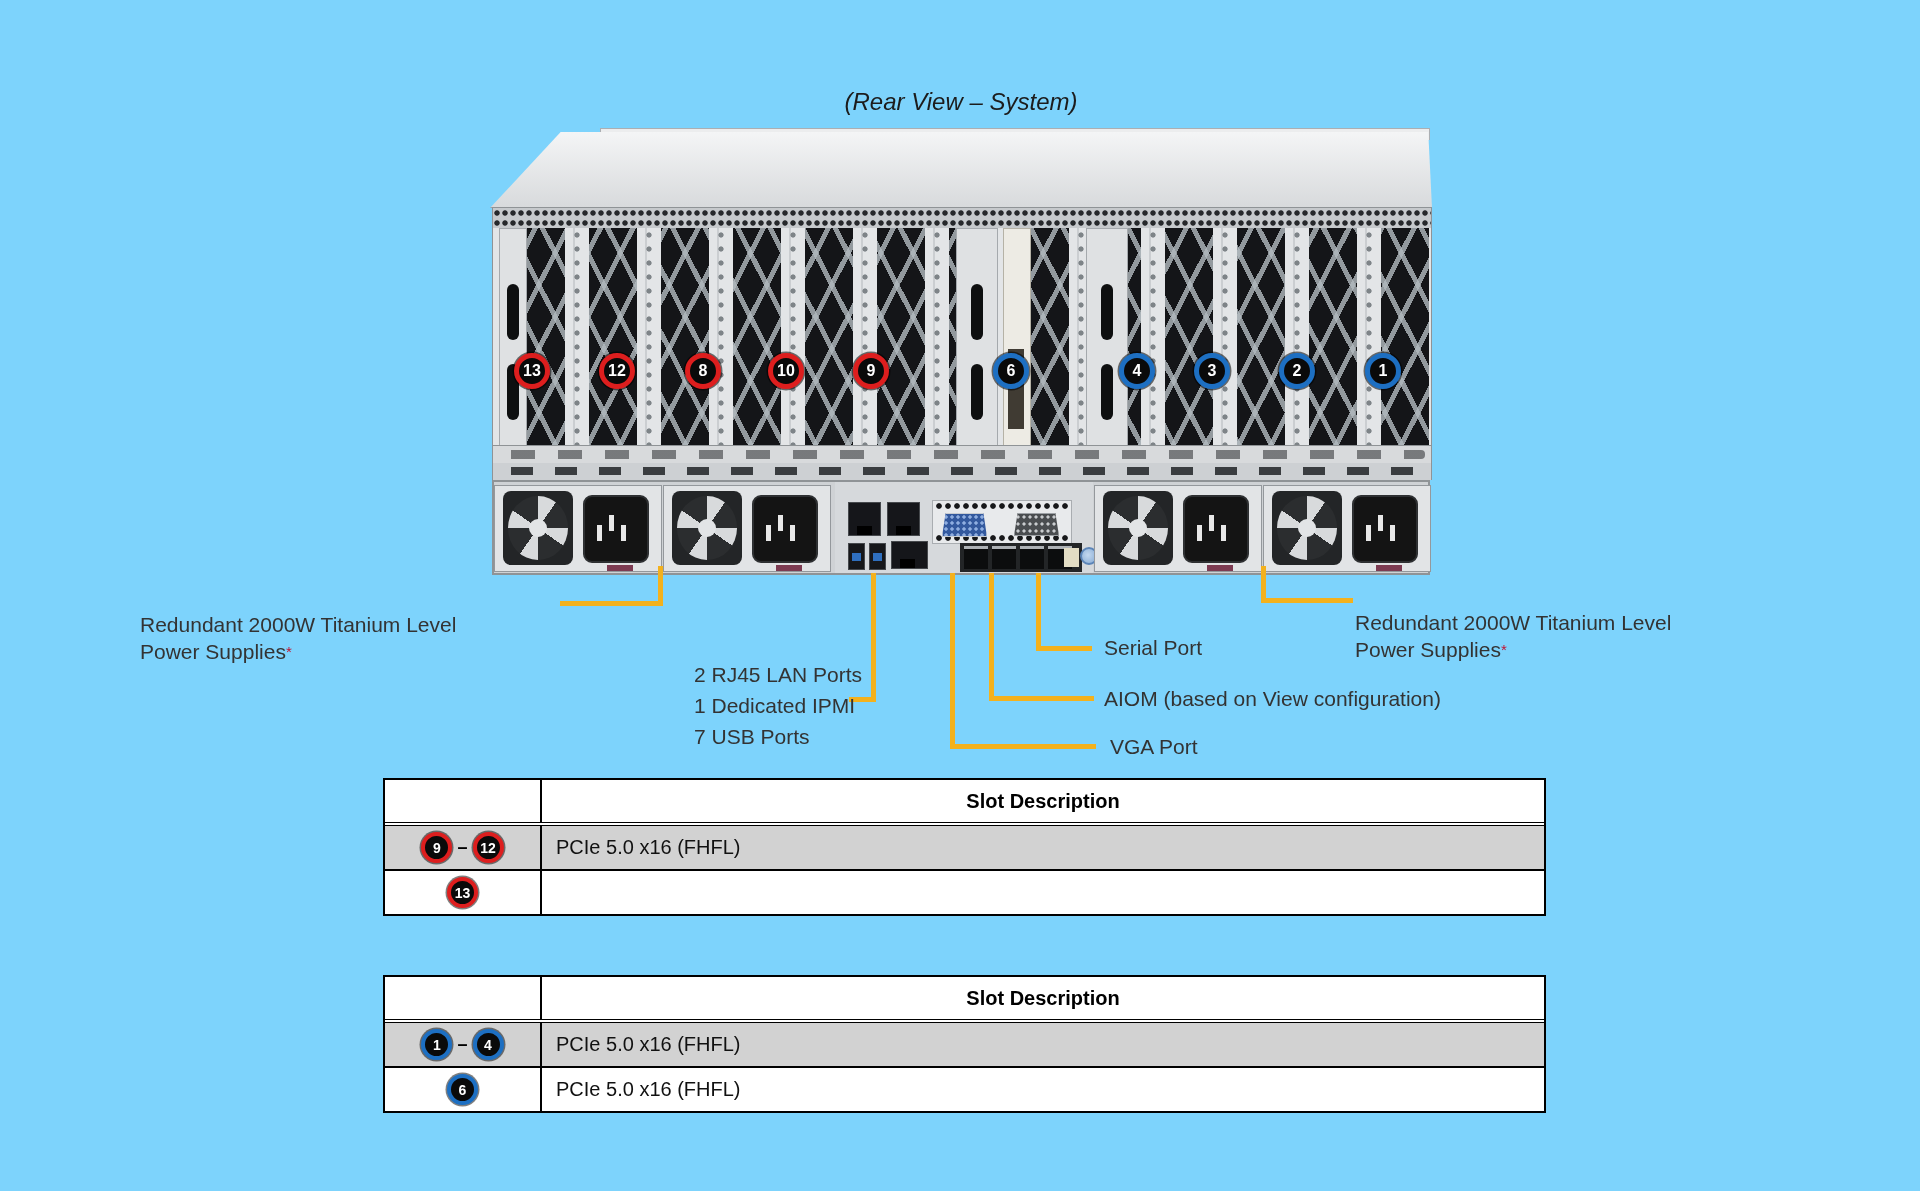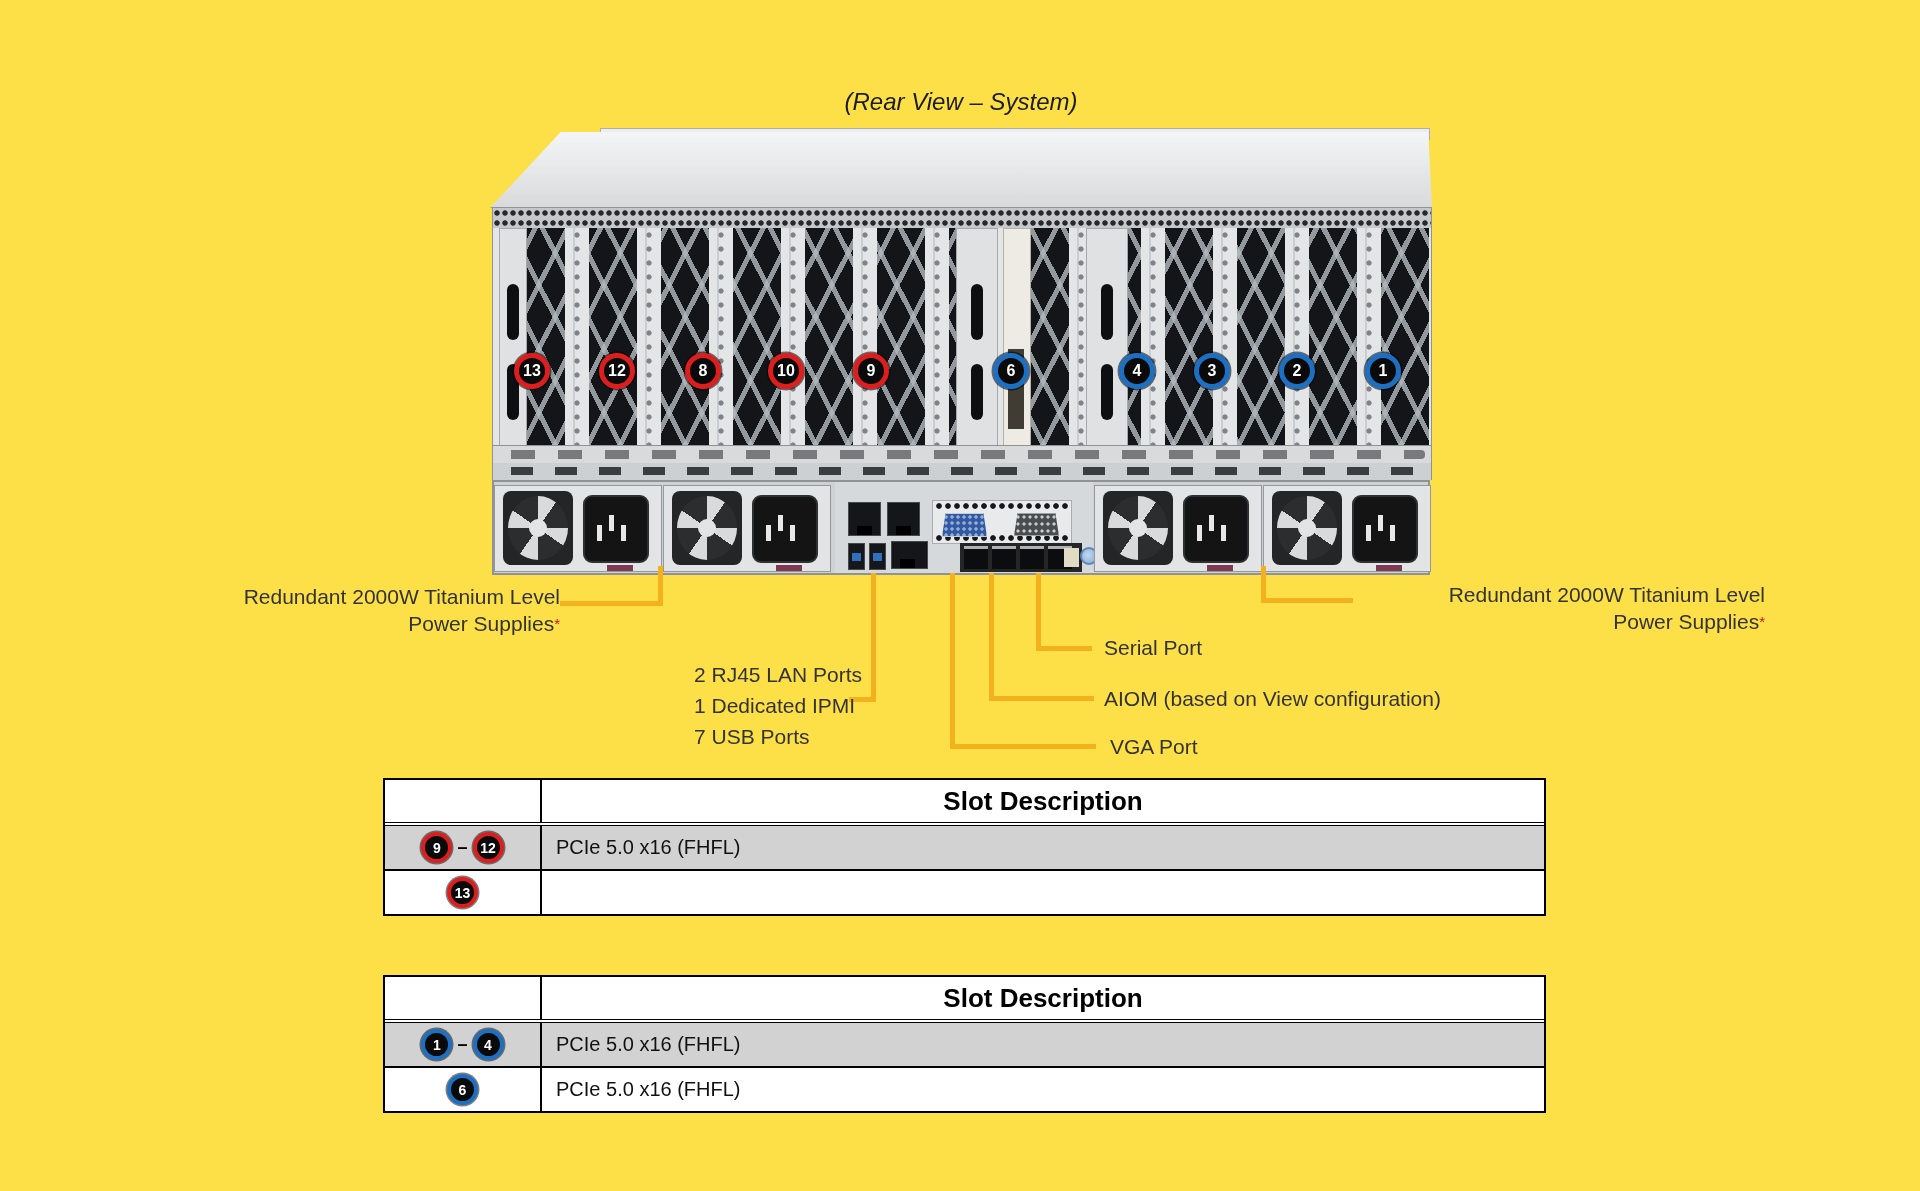--- a/index.html
+++ b/index.html
@@ -1,16 +1,16 @@
 <!DOCTYPE html>
 <html><head>
 <meta charset="utf-8">
 <style>
   html,body{margin:0;padding:0;background:#fff;}
-  .stage{position:relative;width:1920px;height:1191px;background:#fde047;overflow:hidden;
+  .stage{position:relative;width:1920px;height:1191px;background:#7dd3fc;overflow:hidden;
          font-family:"Liberation Sans",sans-serif;color:#333;}
 
   
   .fig-title{position:absolute;left:490px;top:88px;width:942px;text-align:center;
              font-size:24px;font-style:italic;color:#1c1c1c;}
 
   
   .chassis{position:absolute;left:490px;top:128px;width:942px;height:447px;}
   .lip{position:absolute;left:110px;top:0;width:828px;height:11px;background:#ECEDEE;
        border:1px solid #ABAFB3;border-bottom:none;}
@@ -88,31 +88,31 @@
          box-sizing:border-box;box-shadow:0 0 0 1.5px rgba(0,0,0,.55);}
   .badge.red{border:5px solid #DD1E1E;}
   .badge.blue{border:5px solid #1D6FC2;}
 
   
   .yline{position:absolute;background:#F3B11D;}
 
   
   .lbl{position:absolute;font-size:21px;color:#333;}
   .lbl .ast{color:#C41230;font-size:15px;vertical-align:top;}
-  .lbl-center{text-align:right;line-height:27px;}
+  .lbl-center{text-align:left;line-height:27px;margin-top:28px;}
   .lan-lines{line-height:31px;}
 
   
   .slot-table{position:absolute;left:383px;width:1163px;border:2px solid #000;box-sizing:border-box;background:#fff;}
   .t-header{display:flex;height:42px;border-bottom:4px double #000;}
   .t-row{display:flex;height:43px;}
   .t-row.gray{background:#D2D2D2;border-bottom:2px solid #000;}
   .t-col1{flex:0 0 157px;border-right:2px solid #000;display:flex;align-items:center;justify-content:center;gap:5px;box-sizing:border-box;}
   .t-col2{flex:1;display:flex;align-items:center;}
-  .t-col2.hdr{justify-content:center;font-weight:bold;font-size:26px;color:#000;}
+  .t-col2.hdr{justify-content:center;font-weight:bold;font-size:20px;color:#000;}
   .t-col2.cell{padding-left:14px;font-size:20px;color:#111;}
   .tbadge{width:31px;height:31px;border-radius:50%;background:#0A0A0A;color:#fff;font-size:14px;font-weight:bold;
           text-align:center;line-height:24px;box-sizing:border-box;box-shadow:0 0 0 1.5px rgba(0,0,0,.5);}
   .tbadge.red{border:4px solid #DD1E1E;}
   .tbadge.blue{border:4px solid #1D6FC2;}
   .tdash{font-weight:bold;font-size:18px;color:#000;}
 </style>
 </head>
 <body>
 

